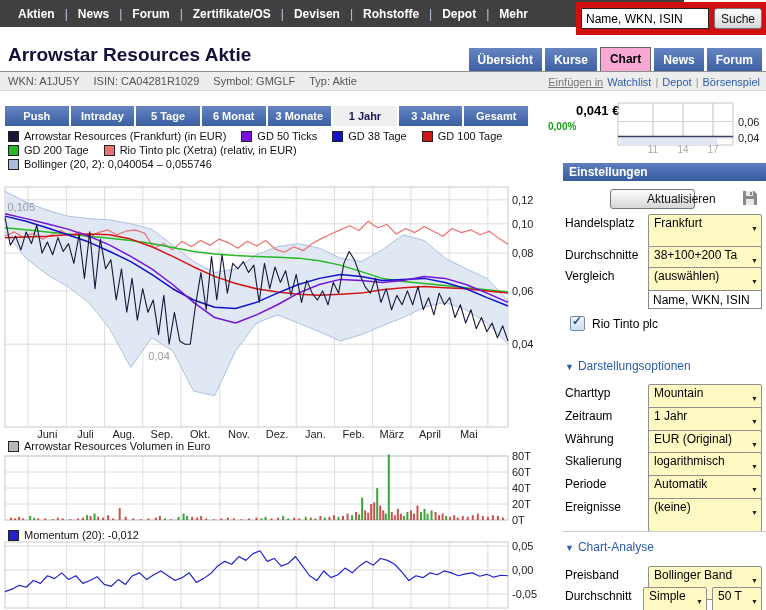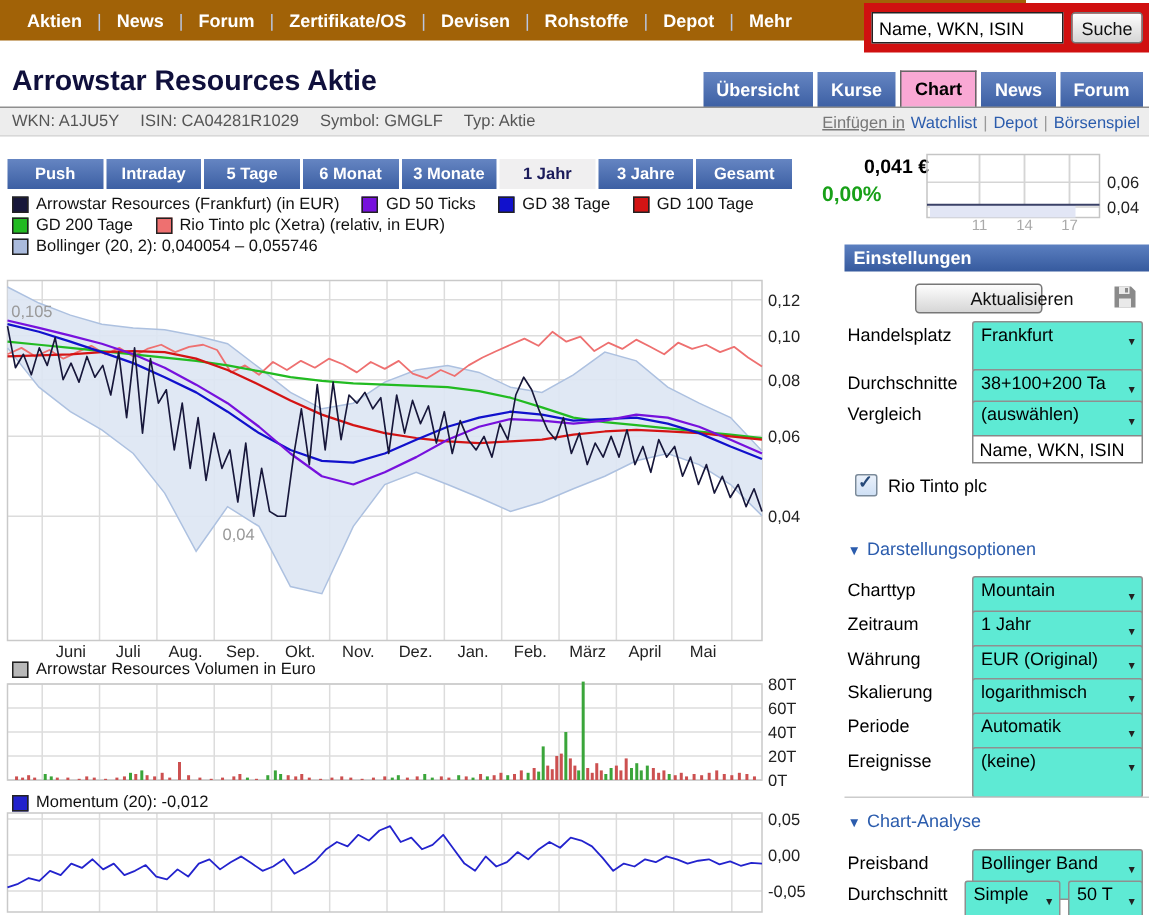--- a/index.html
+++ b/index.html
@@ -1,19 +1,19 @@
 <!DOCTYPE html>
 <html><head>
 <meta charset="utf-8">
 <style>
   html,body{margin:0;padding:0;background:#fff;}
   #screen{position:relative;width:766px;height:610px;overflow:hidden;
     font-family:"Liberation Sans",sans-serif;background:#fff;}
   
-  #topbar{position:absolute;left:0;top:5;width:684px;height:27px;background:#a16207;}
+  #topbar{position:absolute;left:0;top:5;width:684px;height:27px;background:#404040;}
   #navlinks{position:absolute;left:18px;top:0;height:27px;display:flex;align-items:center;}
   .navlink{color:#fff;font-size:12px;font-weight:bold;text-decoration:none;cursor:pointer;}
   .navlink+.navlink::before{content:"|";color:#b9c6e2;margin:0 10px;font-weight:normal;}
   #searchbox{position:absolute;right:0;top:2px;height:33px;background:#d01010;
     display:flex;align-items:center;gap:5px;padding:0 4px 0 5px;box-sizing:border-box;}
   #searchinput{width:128px;height:21px;border:1px solid #222;font-size:12px;padding:1px 4px;
     font-family:"Liberation Sans",sans-serif;box-sizing:border-box;}
   .graybtn{background:linear-gradient(#fdfdfd,#d6d6d6);border:1px solid #777;border-radius:3px;
     font-size:12px;font-family:"Liberation Sans",sans-serif;color:#111;cursor:pointer;}
   #suchebtn{height:21px;padding:0 6px;}
@@ -40,29 +40,29 @@
   .pbtn.active{background:#f0eff0;color:#1a1a5a;}
   
   .legendrow{position:absolute;left:8px;display:flex;gap:15px;font-size:11px;color:#111;align-items:center;}
   .legenditem{display:flex;align-items:center;gap:5px;white-space:nowrap;}
   .sw{width:9px;height:9px;border:1px solid #222;display:inline-block;}
   
   .chartsvg{position:absolute;left:0;}
   svg{font-family:"Liberation Sans",sans-serif;}
   
   #price{position:absolute;left:576px;top:103px;font-size:13px;font-weight:bold;color:#000;}
-  #change{position:absolute;left:548px;top:121px;font-size:14px;font-weight:bold;color:#18a018;}
+  #change{position:absolute;left:548px;top:121px;font-size:10px;font-weight:bold;color:#18a018;}
   #minichart{position:absolute;left:612px;top:96px;}
   #settingsheader{position:absolute;left:563px;top:163px;width:203px;height:18px;
     background:linear-gradient(#5b7fc0,#365a9e);color:#fff;font-size:12px;font-weight:bold;
     line-height:18px;padding-left:6px;box-sizing:border-box;}
   #aktualisieren{position:absolute;left:610px;top:189px;width:85px;height:20px;padding-left:36px;}
   #saveicon{position:absolute;left:742px;top:190px;width:16px;height:16px;cursor:pointer;}
   .srow-label{position:absolute;left:565px;font-size:12px;color:#000;}
-  .combo{position:absolute;left:648px;width:114px;height:34px;background:#5eead4;border:1px solid #8f8f8f;
+  .combo{position:absolute;left:648px;width:114px;height:34px;background:#fef9c3;border:1px solid #8f8f8f;
     border-radius:2px;box-sizing:border-box;font-size:12px;line-height:17px;padding-left:5px;cursor:pointer;overflow:hidden;white-space:nowrap;}
   .combo .arrow{position:absolute;right:3px;top:5px;font-size:7px;color:#222;}
   #vglinput{position:absolute;left:648px;top:290px;width:114px;height:19px;border:1px solid #888;
     font-size:12px;padding:1px 4px;font-family:"Liberation Sans",sans-serif;box-sizing:border-box;}
   #riorow{position:absolute;left:570px;top:316px;display:flex;align-items:center;gap:7px;}
   #riocheck{width:13px;height:13px;border:1px solid #7a8a9a;border-radius:2px;
     background:linear-gradient(#eaf1fb,#cfe0f5);position:relative;cursor:pointer;}
   #riocheck::after{content:"✓";position:absolute;left:1px;top:-3px;font-size:12px;font-weight:bold;color:#274a7a;}
   #riolabel{font-size:12px;color:#000;}
   .sectionlink{position:absolute;left:565px;color:#2b5cad;font-size:12px;cursor:pointer;}

